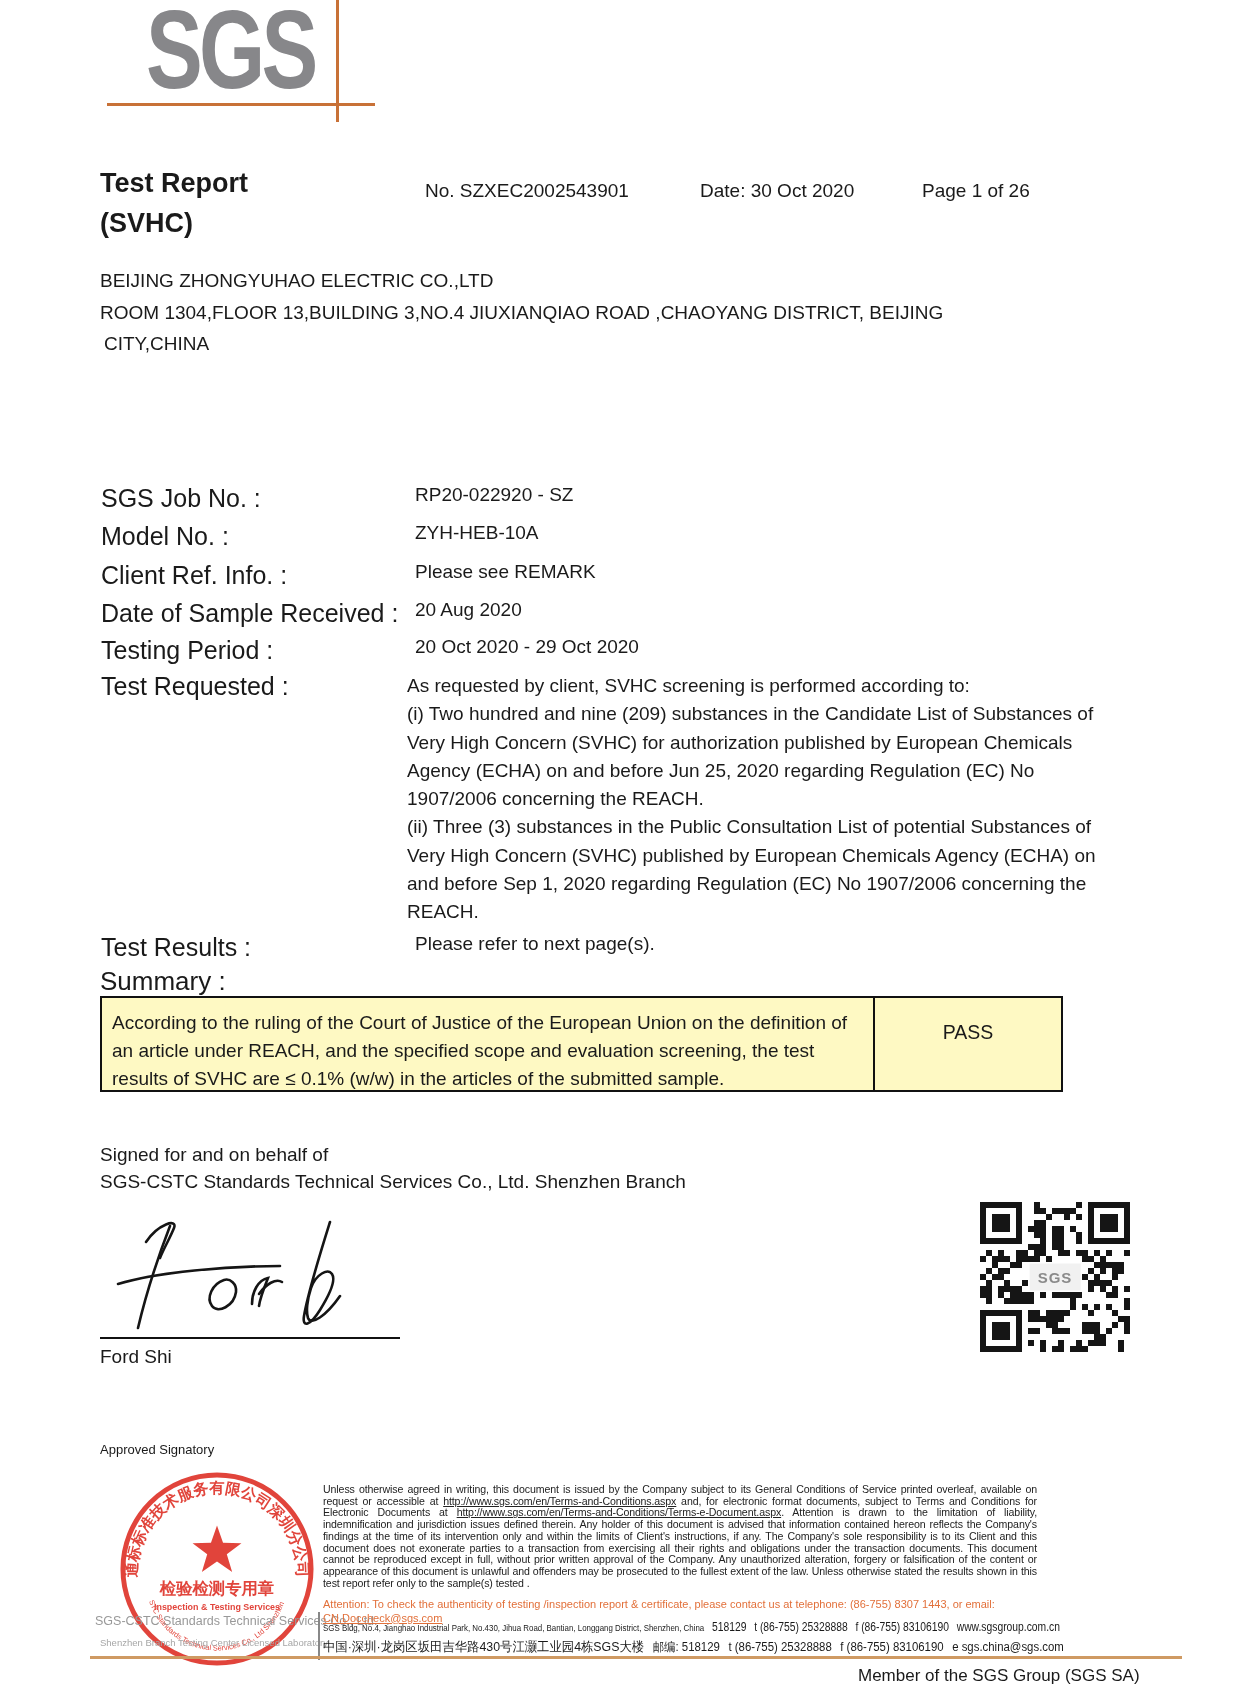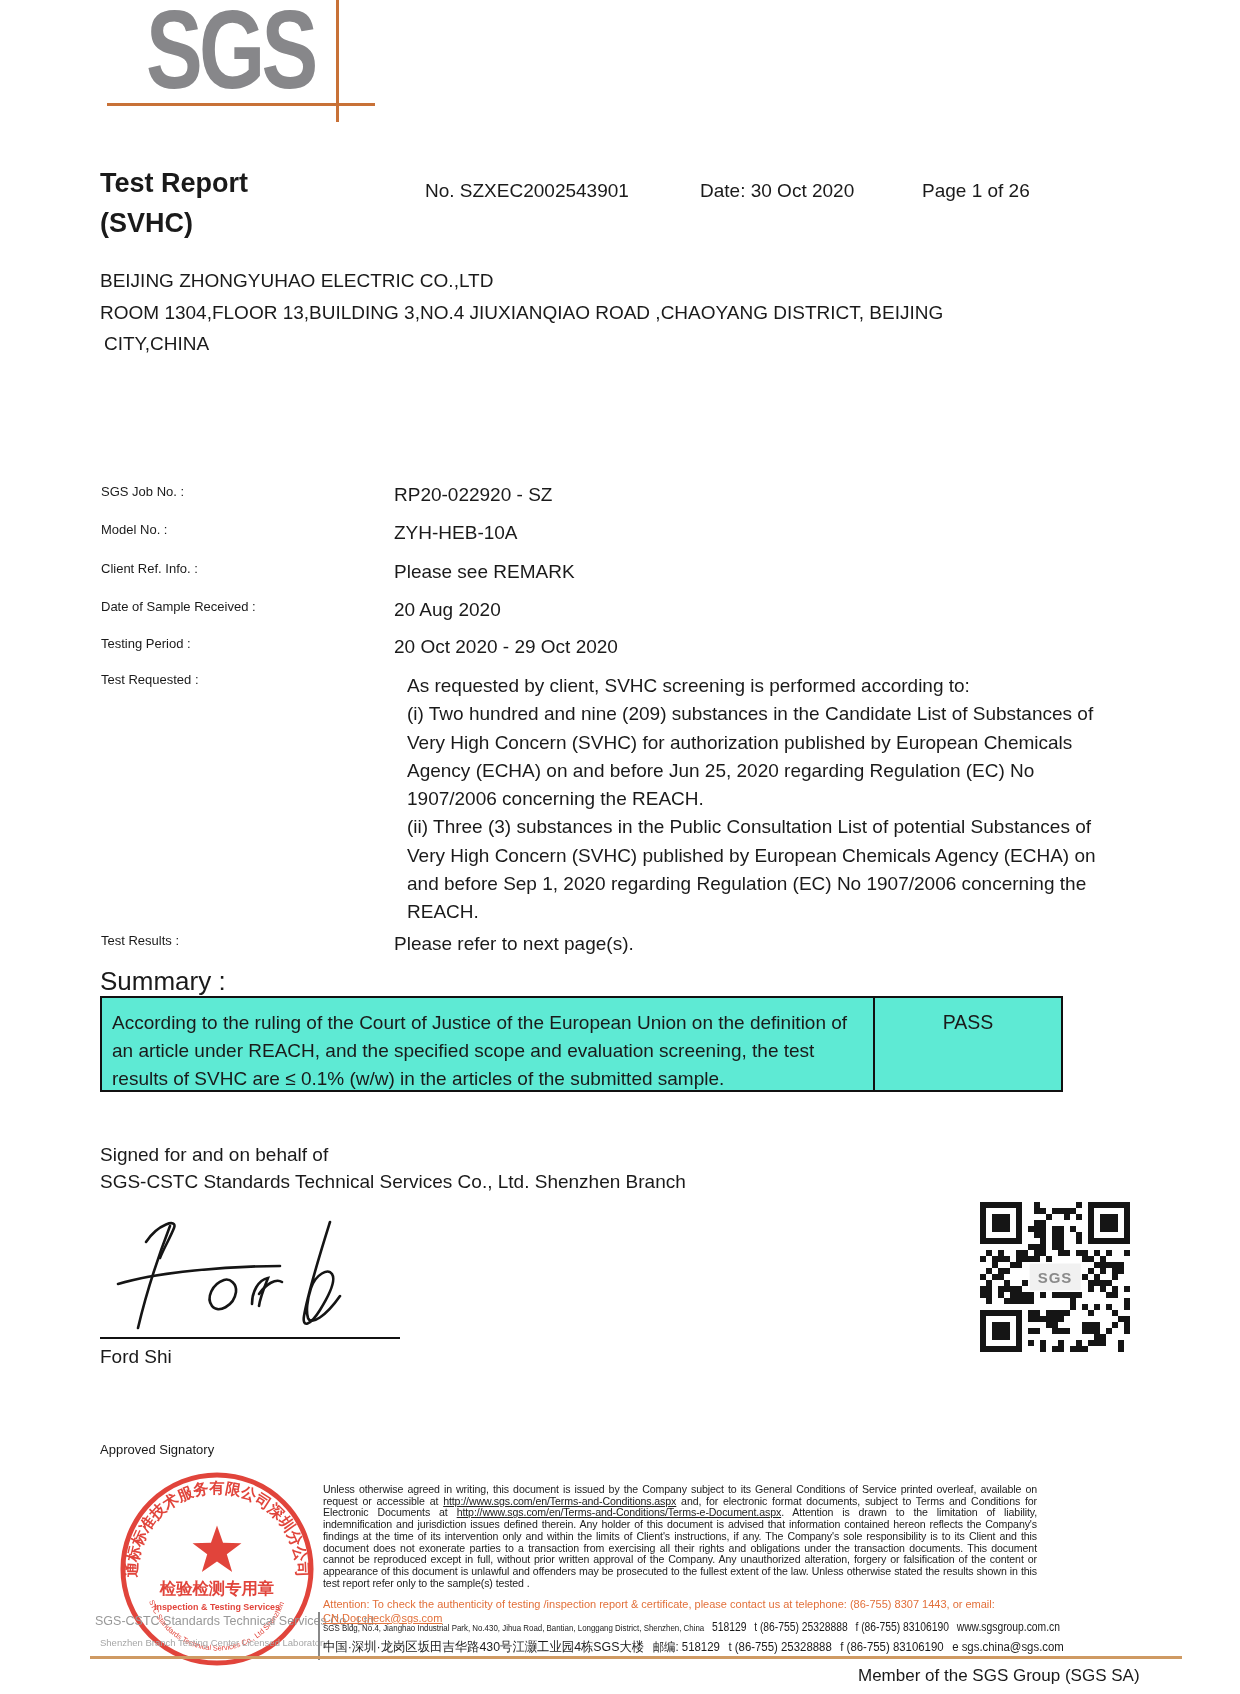--- a/index.html
+++ b/index.html
@@ -18,30 +18,30 @@
   .subtitle{position:absolute;left:100px;top:208px;font-size:27px;font-weight:bold;}
   .hmeta{position:absolute;top:180px;font-size:19px;}
   .h-no{left:425px;} .h-date{left:700px;} .h-page{left:922px;}
 
   
   .cline{position:absolute;left:100px;font-size:19px;}
   .c-name{top:270px;} .c-a1{top:302px;} .c-a2{top:333px;left:104px;}
 
   .intro{position:absolute;left:103px;top:444px;font-size:19px;}
 
-  .lbl{position:absolute;left:101px;font-size:13px;}
-  .val{position:absolute;left:394px;font-size:19px;}
+  .lbl{position:absolute;left:101px;font-size:25px;}
+  .val{position:absolute;left:415px;font-size:19px;}
   .para{position:absolute;left:407px;top:672px;width:695px;font-size:19px;line-height:28.3px;}
 
   
   .sum-lbl{position:absolute;left:100px;top:966px;font-size:26px;}
   .sum-table{position:absolute;left:100px;top:996px;width:963px;height:96px;
-             border:2px solid #111;display:flex;box-sizing:border-box;background:#5eead4;}
+             border:2px solid #111;display:flex;box-sizing:border-box;background:#fef9c3;}
   .sum-text{flex:1;padding:11px 10px 0 10px;font-size:19px;line-height:28px;border-right:2px solid #111;}
-  .sum-pass{width:186px;text-align:center;padding-top:13px;font-size:19.5px;}
+  .sum-pass{width:186px;text-align:center;padding-top:23px;font-size:19.5px;}
 
   
   .signed{position:absolute;left:100px;font-size:19px;}
   .s1{top:1144px;} .s2{top:1171px;}
   .sig-svg{position:absolute;left:108px;top:1214px;}
   .sig-line{position:absolute;left:100px;top:1337px;width:300px;height:2px;background:#111;}
   .sig-name{position:absolute;left:100px;top:1346px;font-size:19px;}
   .sig-title{position:absolute;left:100px;top:1442px;font-size:13px;}
 
   

